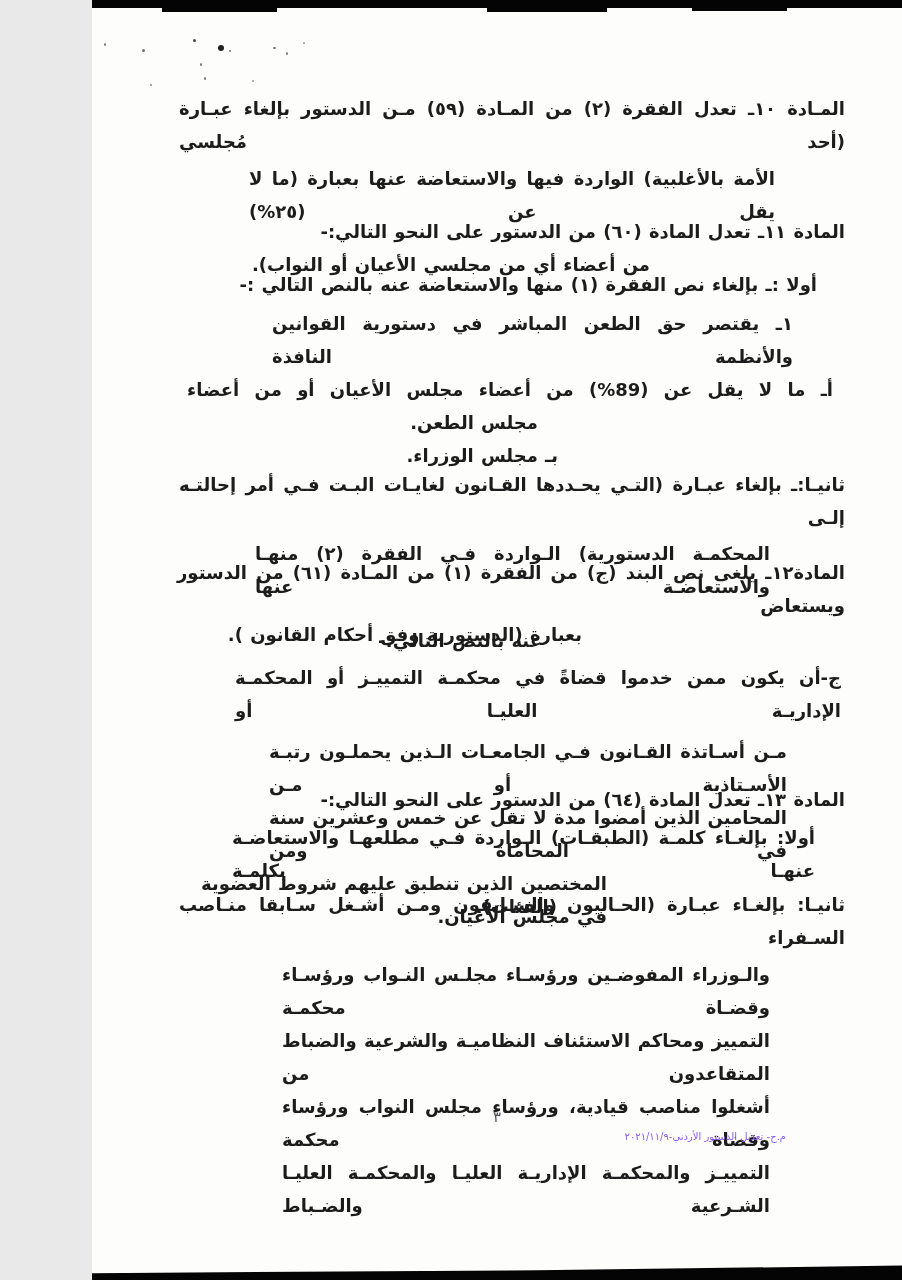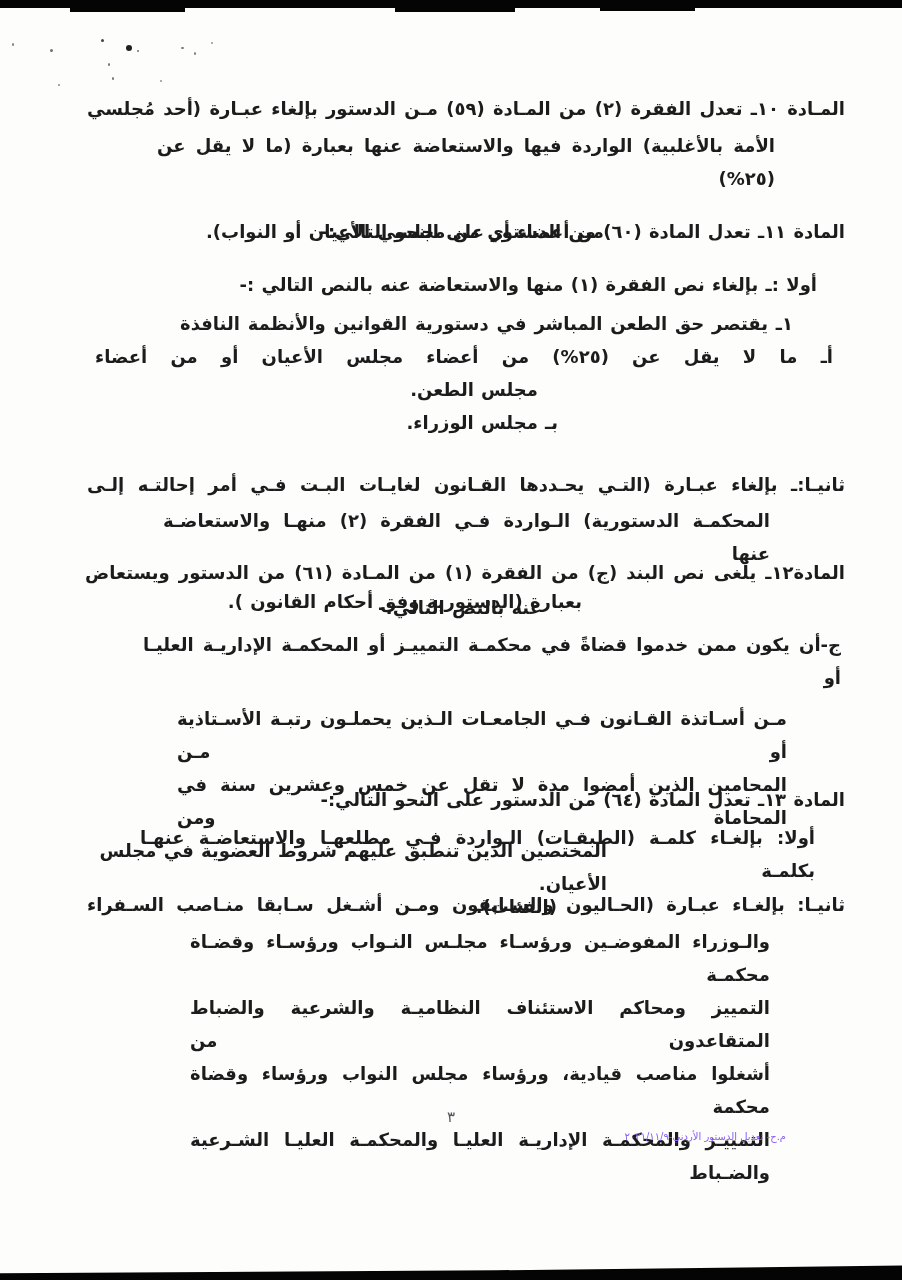--- a/index.html
+++ b/index.html
@@ -1,18 +1,18 @@
 <!DOCTYPE html>
 <html lang="ar" dir="rtl"><head>
 <meta charset="utf-8">
 <style>
   html,body{margin:0;padding:0;}
   body{width:902px;height:1280px;background:#e9e9e9;}
   .page{
-    position:relative;width:902px;height:1280px;overflow:hidden;
+    position:relative;width:810px;height:1280px;overflow:hidden;
     background:#fdfdfc;
     font-family:"DejaVu Sans", sans-serif;
     direction:rtl;
     color:#1c1c1c;
   }
   
   .scan-bar-top{position:absolute;top:0;left:0;right:0;height:8px;background:#040404;}
   .scan-bump{position:absolute;background:#040404;}
   .scan-bar-bottom{
     position:absolute;left:0;right:0;top:1262px;height:18px;background:#040404;
@@ -66,21 +66,21 @@
     <div class="sec" style="top:92px;">
       <div class="l j" style="padding-left:2px;">المـادة ١٠ـ تعدل الفقرة (٢) من المـادة (٥٩) مـن الدستور بإلغاء عبـارة (أحد مُجلسي</div>
       <div class="l j" style="padding-right:70px;padding-left:72px;margin-top:4px;">الأمة بالأغلبية) الواردة فيها والاستعاضة عنها بعبارة (ما لا يقل عن (٢٥%)</div>
       <div class="l" style="padding-right:120px;margin-top:20px;text-align:center;">من أعضاء أي من مجلسي الأعيان أو النواب).</div>
     </div>
 
     <div class="sec" style="top:215px;">
       <div class="l">المادة ١١ـ تعدل المادة (٦٠) من الدستور على النحو التالي:-</div>
       <div class="l" style="padding-right:28px;margin-top:20px;">أولا :ـ بإلغاء نص الفقرة (١) منها والاستعاضة عنه بالنص التالي :-</div>
       <div class="l j" style="padding-right:52px;padding-left:95px;margin-top:6px;">١ـ يقتصر حق الطعن المباشر في دستورية القوانين والأنظمة النافذة</div>
-      <div class="l j" style="padding-right:12px;padding-left:10px;">أـ ما لا يقل عن (٢٥%) من أعضاء مجلس الأعيان أو من أعضاء</div>
+      <div class="l j" style="padding-right:12px;padding-left:10px;">أـ ما لا يقل عن (89%) من أعضاء مجلس الأعيان أو من أعضاء</div>
       <div class="l" style="padding-right:307px;">مجلس الطعن.</div>
       <div class="l" style="padding-right:287px;">بـ مجلس الوزراء.</div>
     </div>
 
     <div class="sec" style="top:468px;">
       <div class="l j" style="padding-left:2px;">ثانيـا:ـ بإلغاء عبـارة (التـي يحـددها القـانون لغايـات البـت فـي أمر إحالتـه إلـى</div>
       <div class="l j" style="padding-right:75px;padding-left:78px;margin-top:3px;">المحكمـة الدستورية) الـواردة فـي الفقرة (٢) منهـا والاستعاضـة عنها</div>
       <div class="l" style="padding-right:263px;margin-top:15px;">بعبارة (الدستورية وفق أحكام القانون ).</div>
     </div>
 

